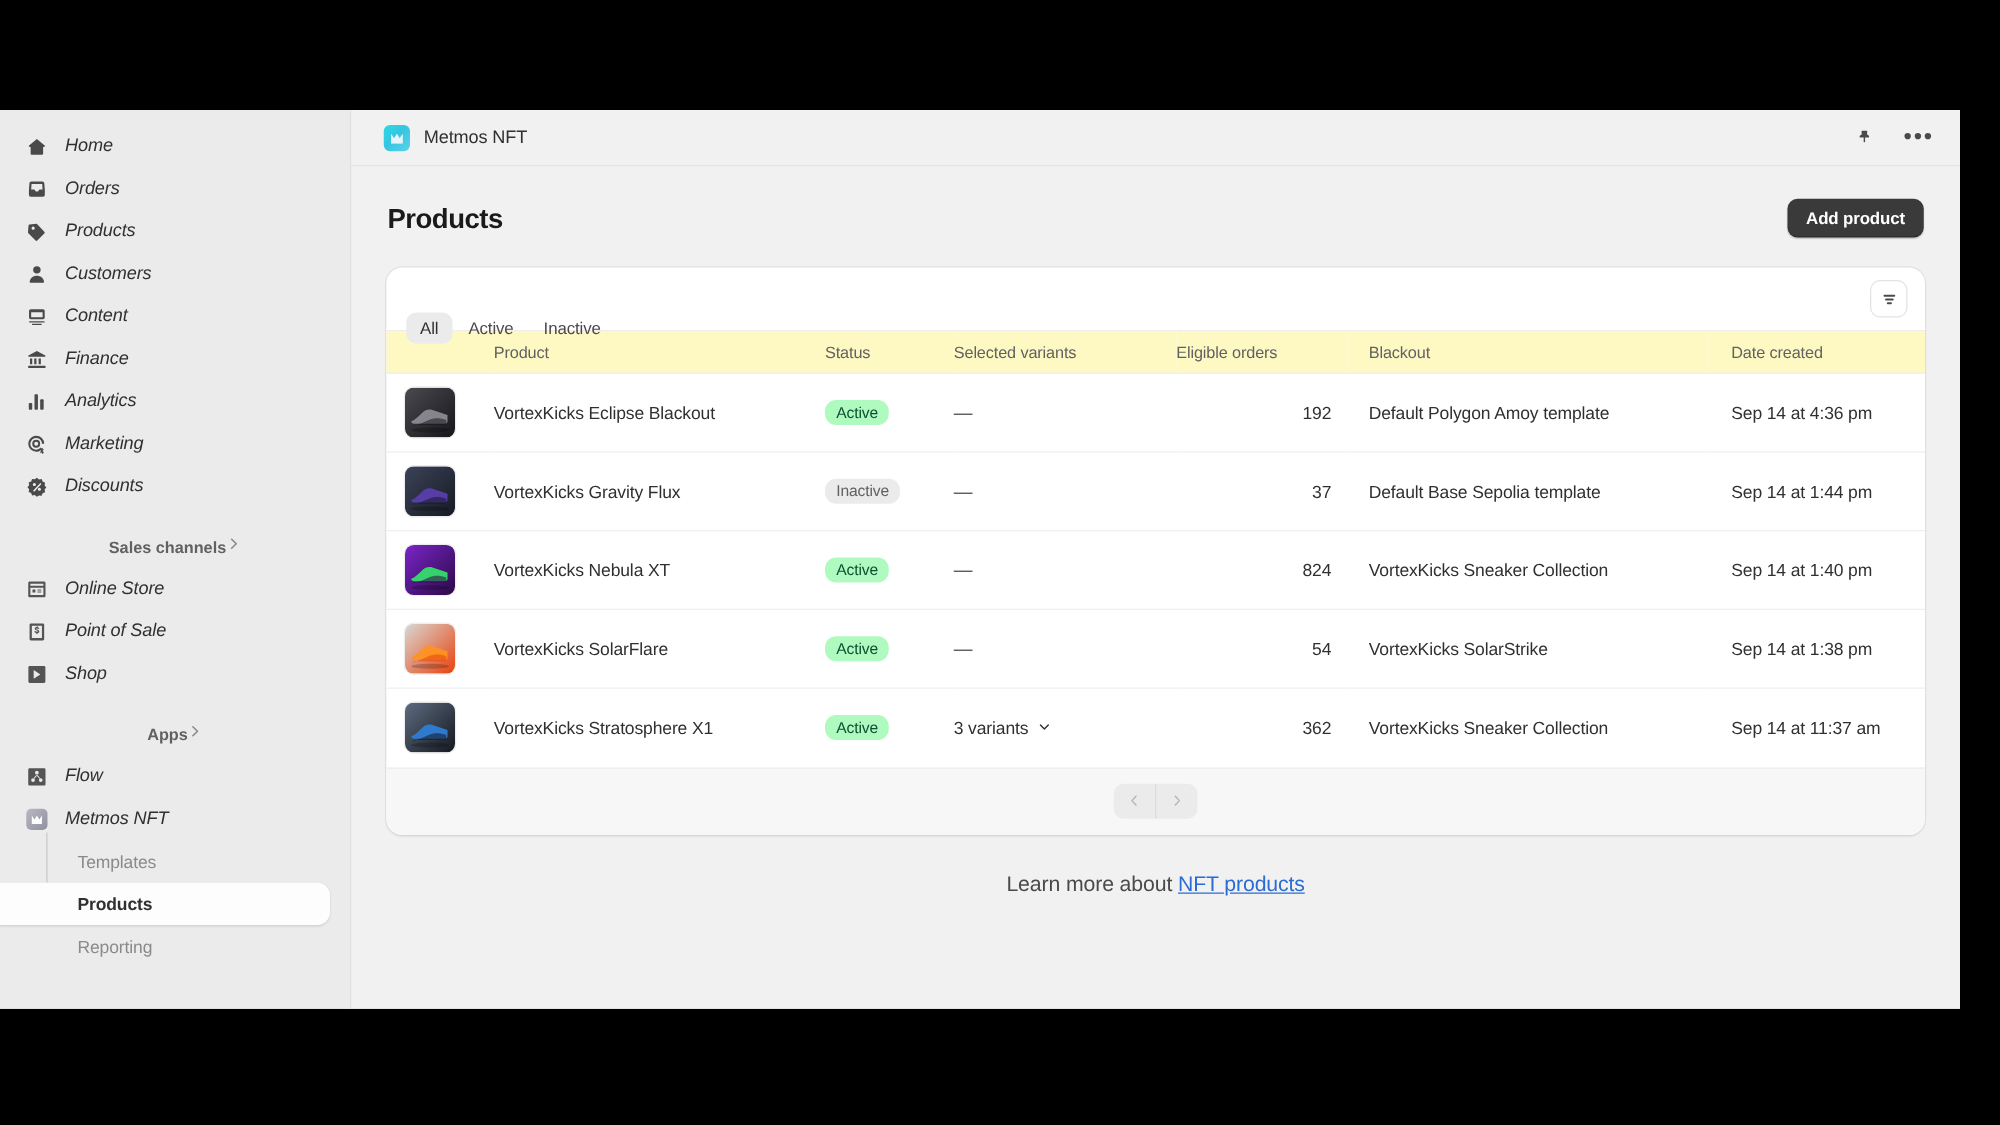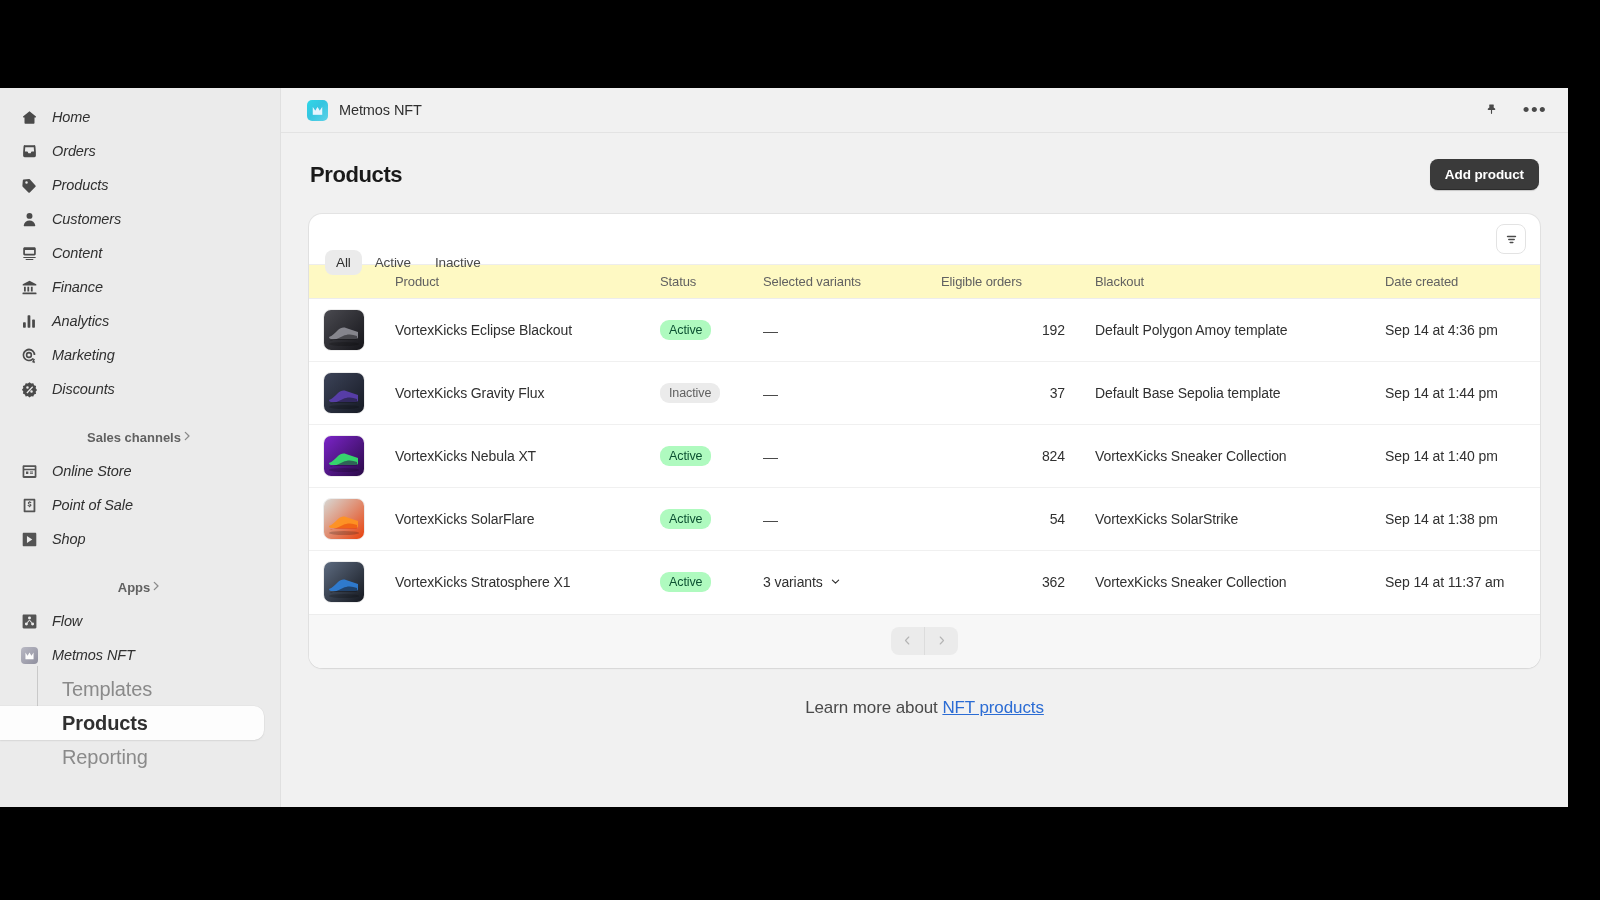--- a/index.html
+++ b/index.html
@@ -83,21 +83,21 @@
   .child-item {
     display: flex; align-items: center;
     height: 34px;
     margin: 0 16px 0 0;
     padding-left: 62px;
     border-radius: 0 10px 10px 0;
     cursor: pointer;
     position: relative;
   }
   .child-item .lbl {
-    font-size: 20px;
+    font-size: 14px;
     color: #8a8a8a;
     letter-spacing: -0.1px;
   }
   .child-item.selected {
     background: #fdfdfd;
     box-shadow: 0 0 0 0.5px rgba(0,0,0,0.04), 0 1px 2px rgba(0,0,0,0.07);
   }
   .child-item.selected .lbl {
     color: #303030; font-weight: 700;
   }

